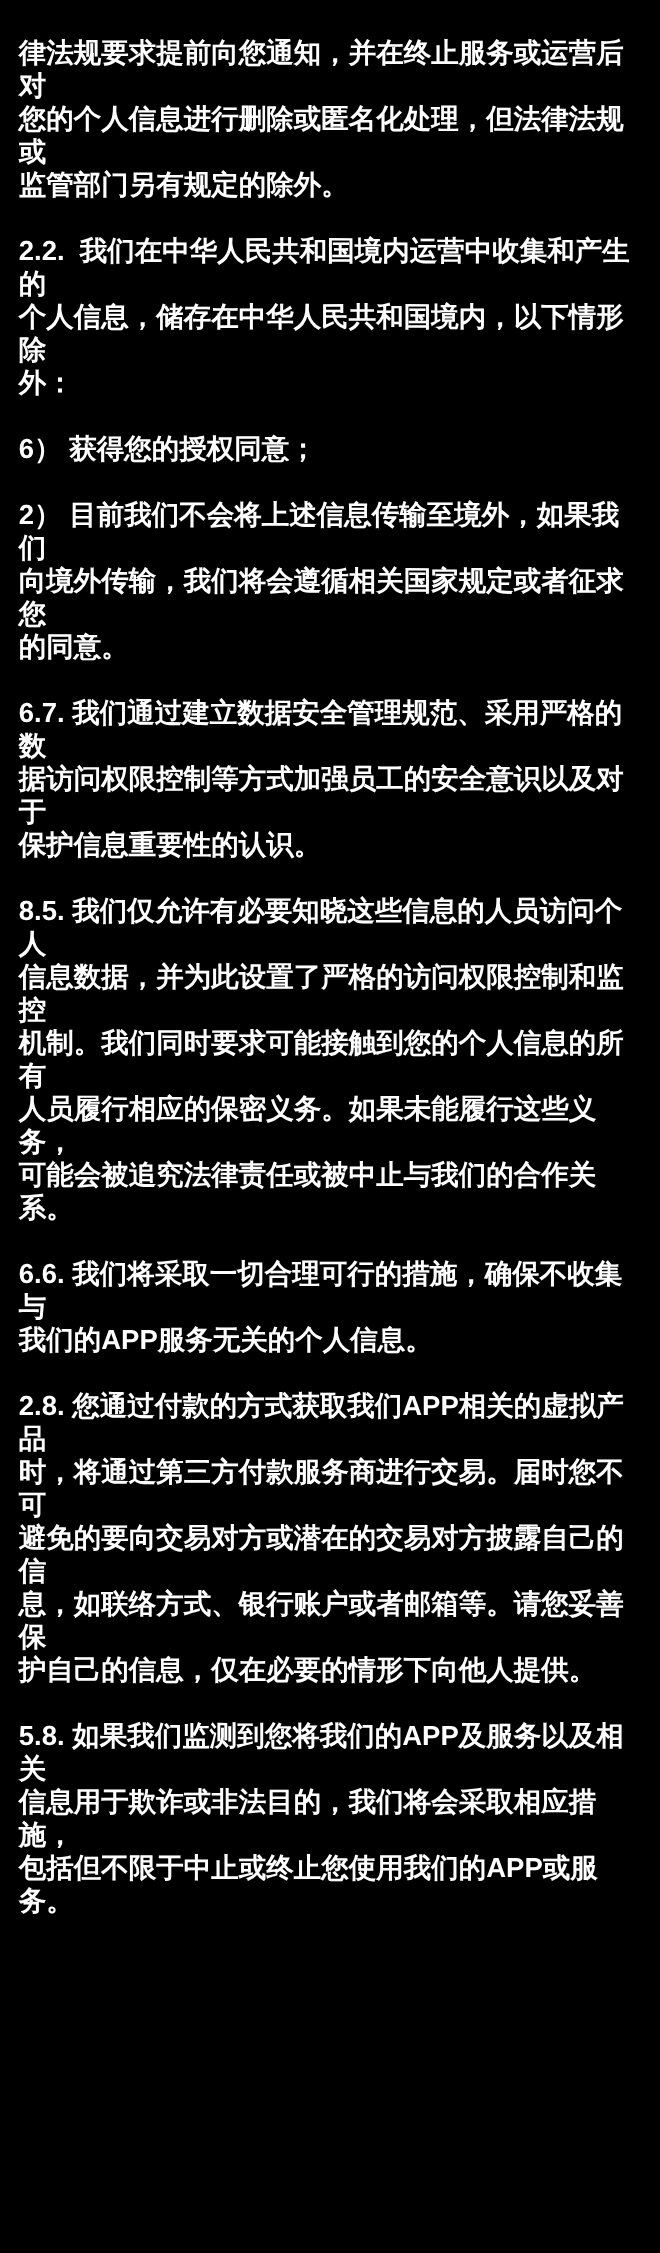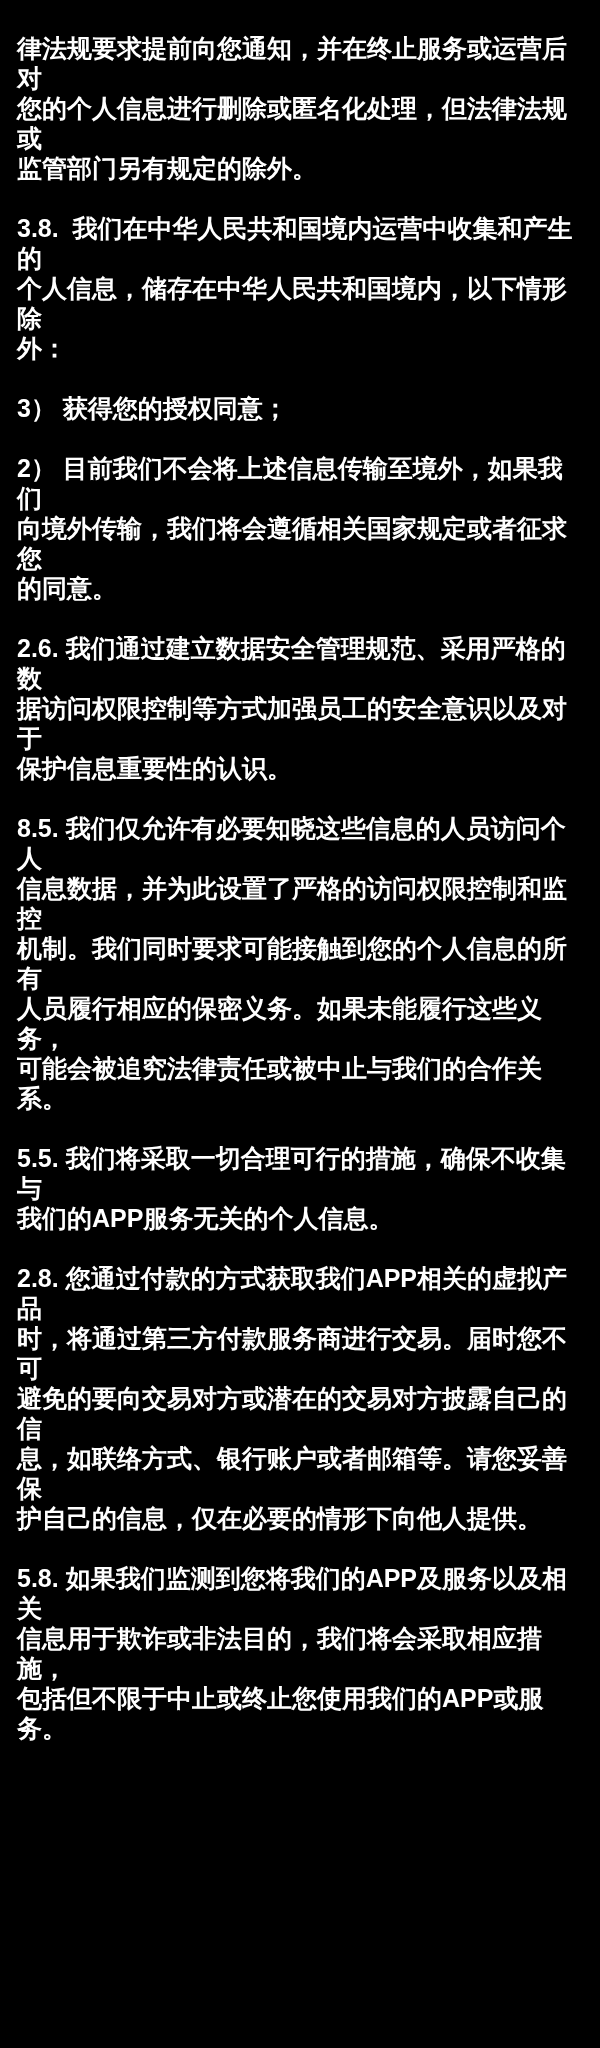--- a/index.html
+++ b/index.html
@@ -30,36 +30,36 @@
     letter-spacing: 0;
   }
 </style>
 </head>
 <body>
 
 <div class="page">
   <p class="para">律法规要求提前向您通知，并在终止服务或运营后对
 您的个人信息进行删除或匿名化处理，但法律法规或
 监管部门另有规定的除外。</p>
-  <p class="para">3.8.  我们在中华人民共和国境内运营中收集和产生的
+  <p class="para">2.2.  我们在中华人民共和国境内运营中收集和产生的
 个人信息，储存在中华人民共和国境内，以下情形除
 外：</p>
-  <p class="para">3） 获得您的授权同意；</p>
+  <p class="para">6） 获得您的授权同意；</p>
   <p class="para">2） 目前我们不会将上述信息传输至境外，如果我们
 向境外传输，我们将会遵循相关国家规定或者征求您
 的同意。</p>
-  <p class="para">2.6. 我们通过建立数据安全管理规范、采用严格的数
+  <p class="para">6.7. 我们通过建立数据安全管理规范、采用严格的数
 据访问权限控制等方式加强员工的安全意识以及对于
 保护信息重要性的认识。</p>
   <p class="para">8.5. 我们仅允许有必要知晓这些信息的人员访问个人
 信息数据，并为此设置了严格的访问权限控制和监控
 机制。我们同时要求可能接触到您的个人信息的所有
 人员履行相应的保密义务。如果未能履行这些义务，
 可能会被追究法律责任或被中止与我们的合作关系。</p>
-  <p class="para">5.5. 我们将采取一切合理可行的措施，确保不收集与
+  <p class="para">6.6. 我们将采取一切合理可行的措施，确保不收集与
 我们的APP服务无关的个人信息。</p>
   <p class="para">2.8. 您通过付款的方式获取我们APP相关的虚拟产品
 时，将通过第三方付款服务商进行交易。届时您不可
 避免的要向交易对方或潜在的交易对方披露自己的信
 息，如联络方式、银行账户或者邮箱等。请您妥善保
 护自己的信息，仅在必要的情形下向他人提供。</p>
   <p class="para">5.8. 如果我们监测到您将我们的APP及服务以及相关
 信息用于欺诈或非法目的，我们将会采取相应措施，
 包括但不限于中止或终止您使用我们的APP或服务。</p>
 

